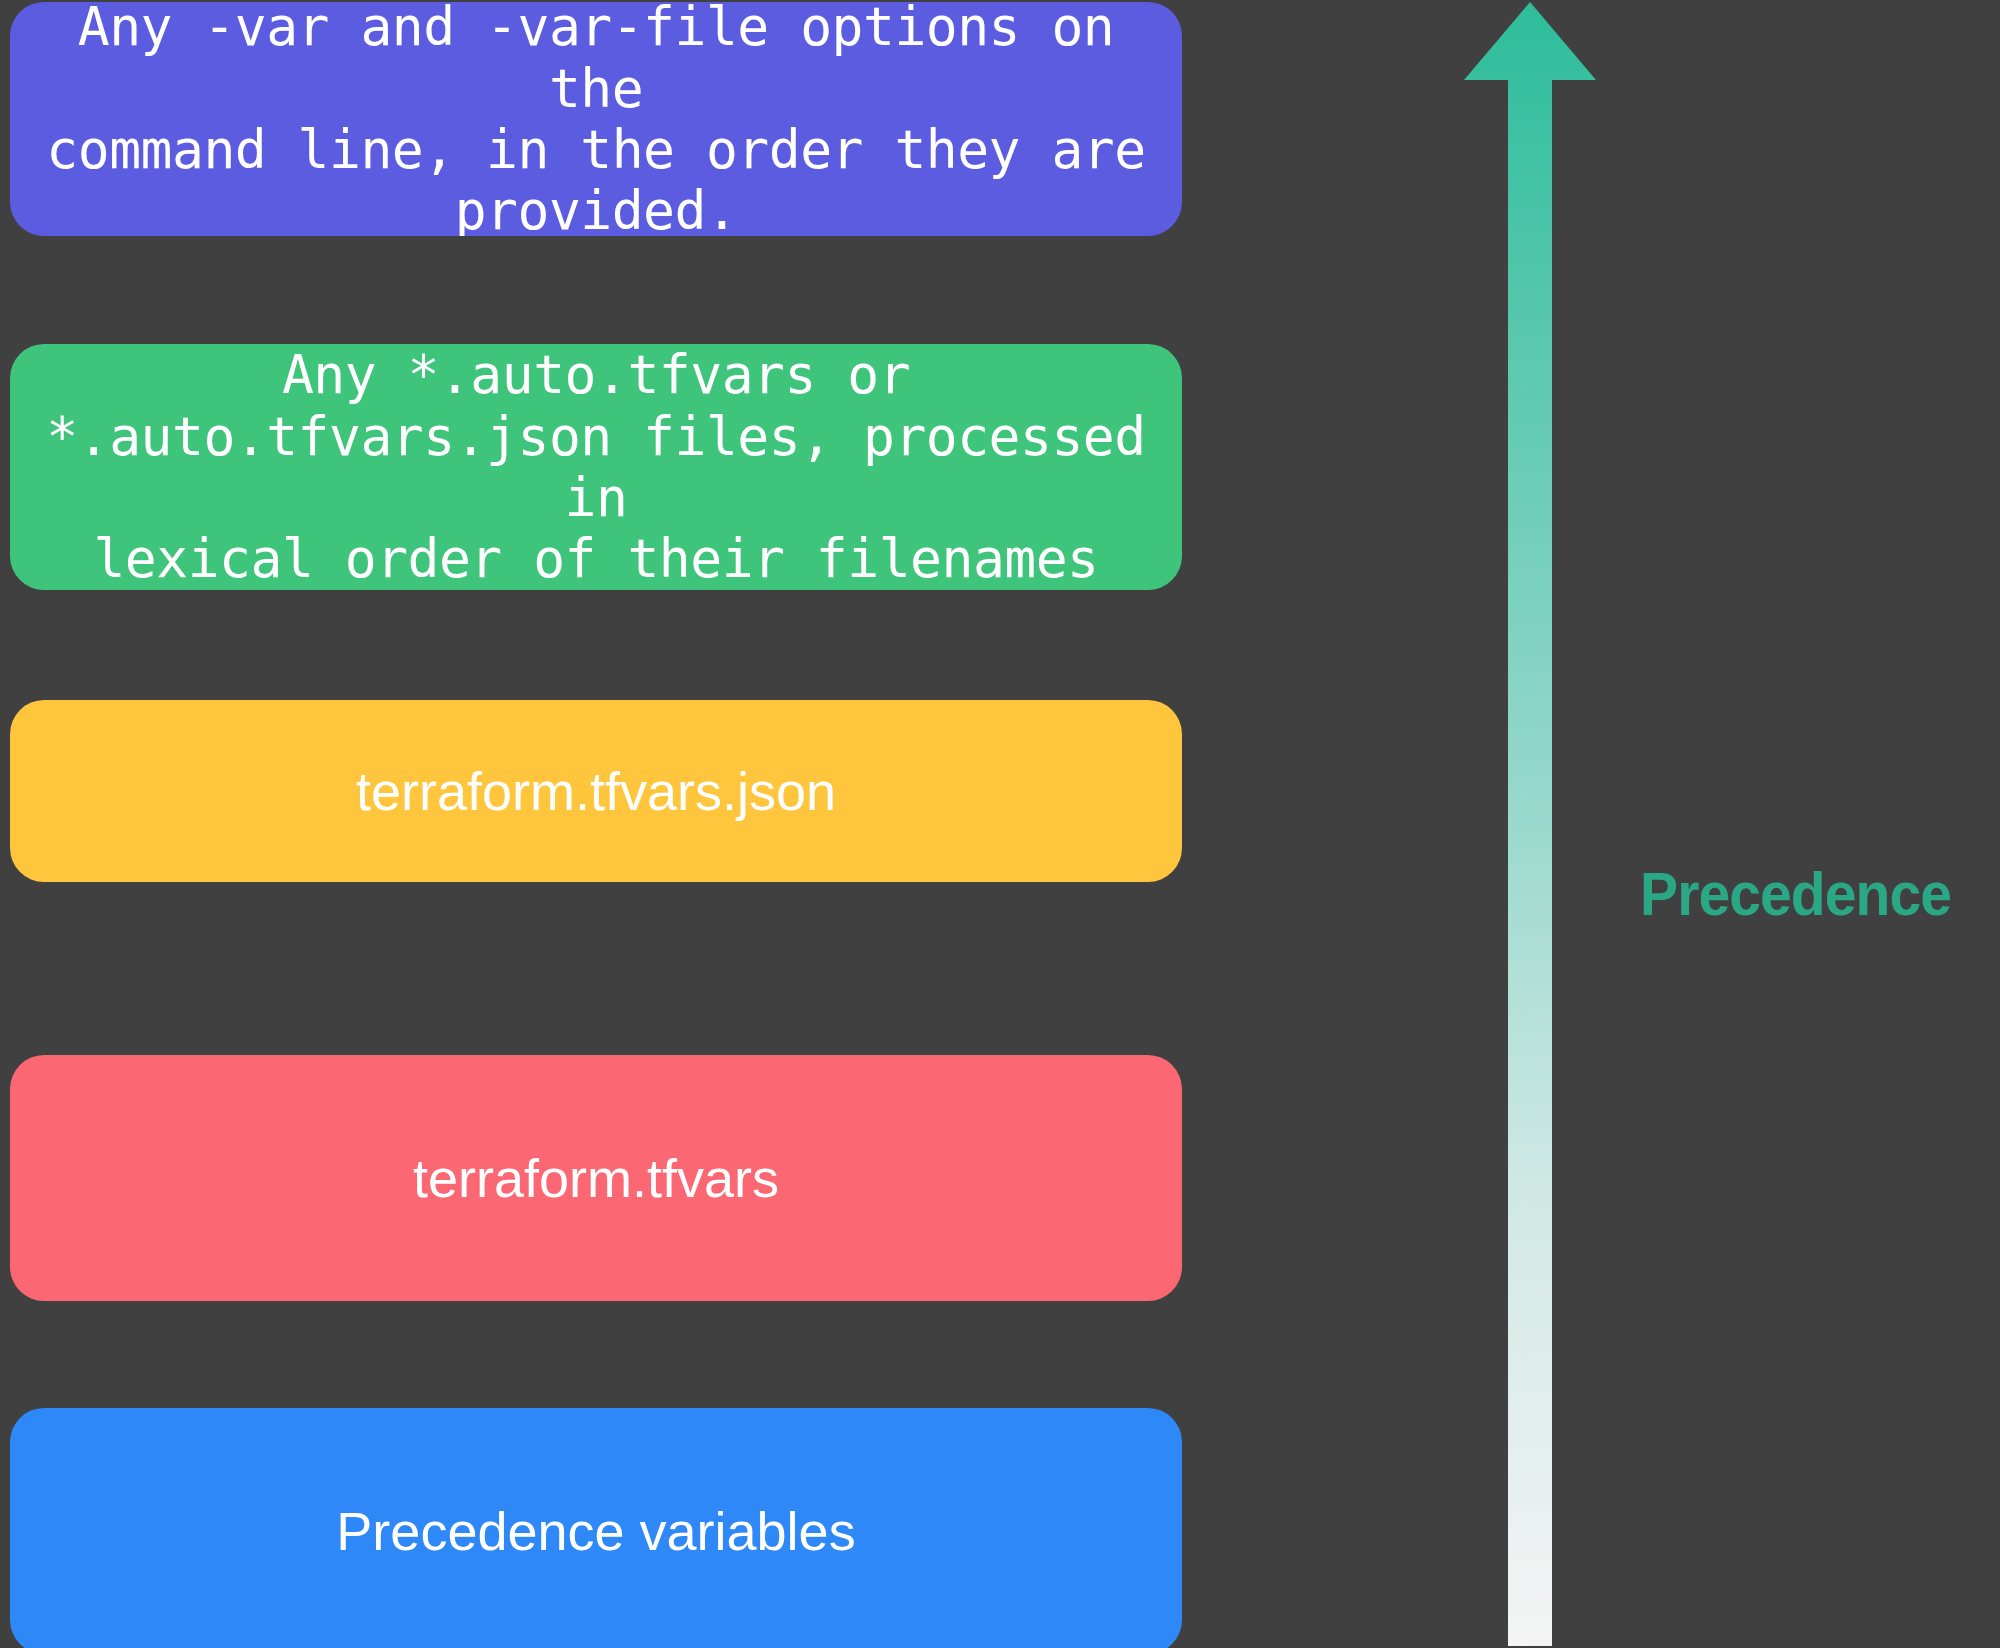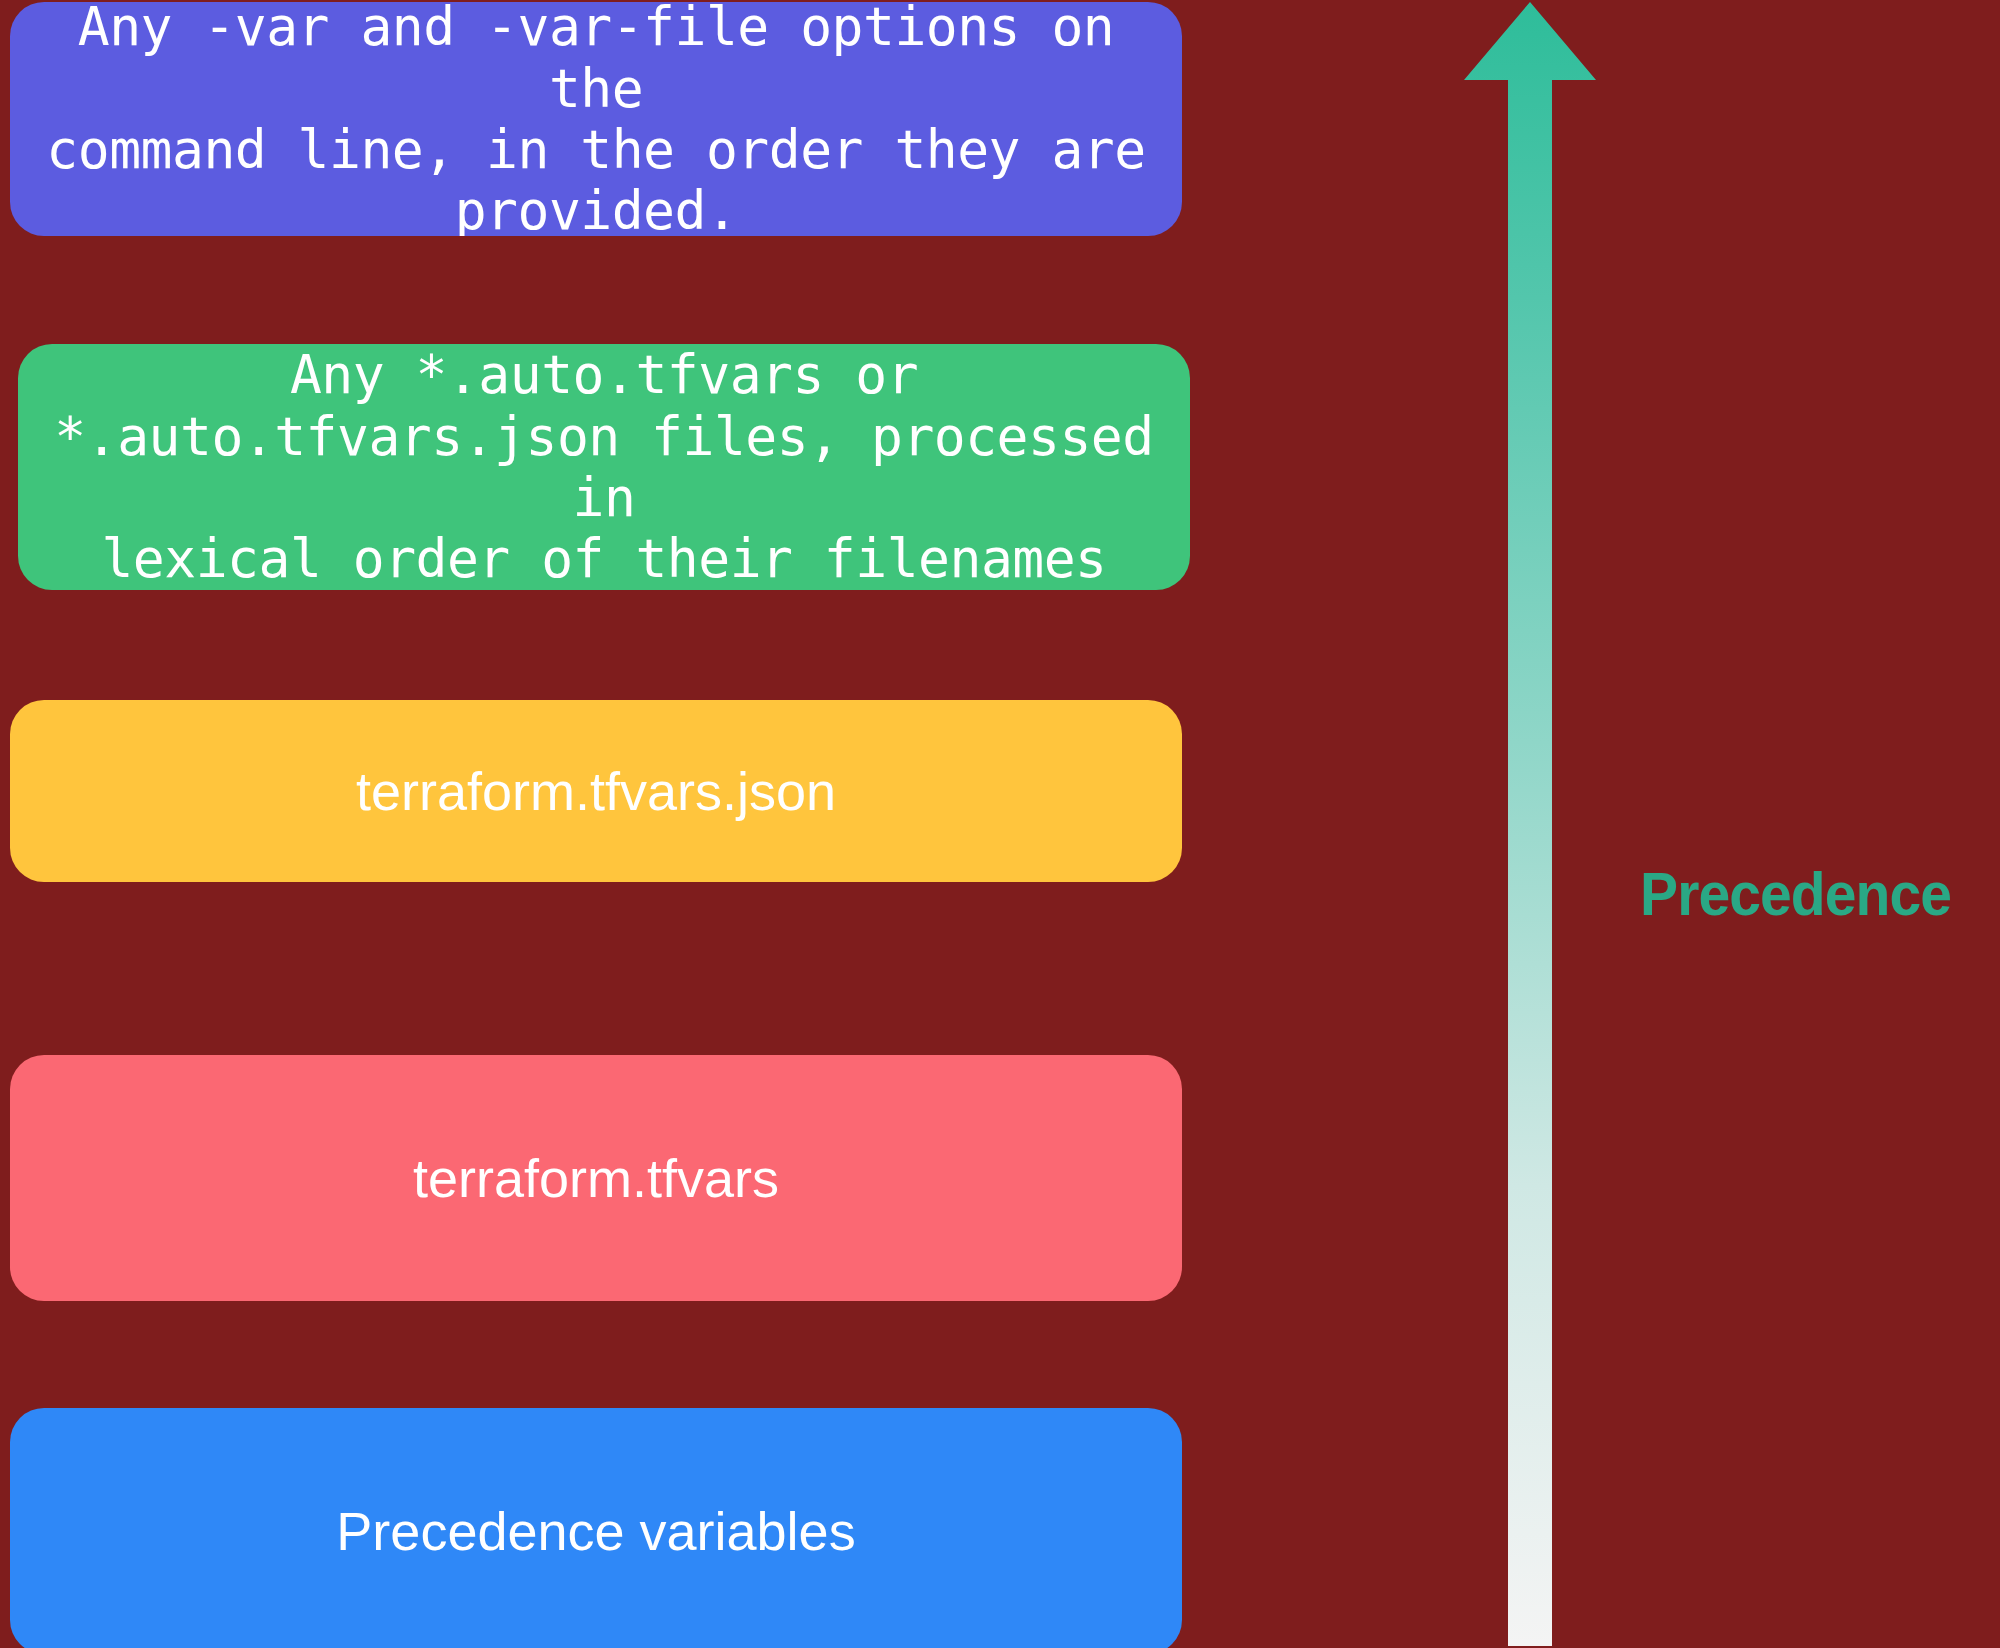--- a/index.html
+++ b/index.html
@@ -9,21 +9,21 @@
     width: 2000px;
     height: 1648px;
     background: #000000;
     overflow: hidden;
   }
 
   #canvas {
     position: relative;
     width: 2000px;
     height: 1648px;
-    background: #7f1d1d;
+    background: #404040;
     font-family: "Liberation Sans", sans-serif;
   }
 
   
   .box {
     position: absolute;
     left: 10px;
     width: 1172px;
     border-radius: 34px;
     display: flex;
@@ -53,21 +53,21 @@
 
   
   .box.sans .box-text {
     font-family: "Liberation Sans", sans-serif;
     font-size: 54px;
     line-height: 1.2;
     letter-spacing: 0px;
   }
 
   #box-cli     { top: 2px;    height: 234px; background: #5c5ce0; }
-  #box-auto    { top: 344px;  height: 246px; background: #3fc47b; margin-left: 8px; }
+  #box-auto    { top: 344px;  height: 246px; background: #3fc47b; }
   #box-tfjson  { top: 700px;  height: 182px; background: #ffc53d; }
   #box-tfvars  { top: 1055px; height: 246px; background: #fb6873; }
   #box-env     { top: 1408px; height: 246px; background: #2f88f7; }
 
   
   #arrow {
     position: absolute;
     left: 1462px;
     top: 0px;
     width: 136px;

